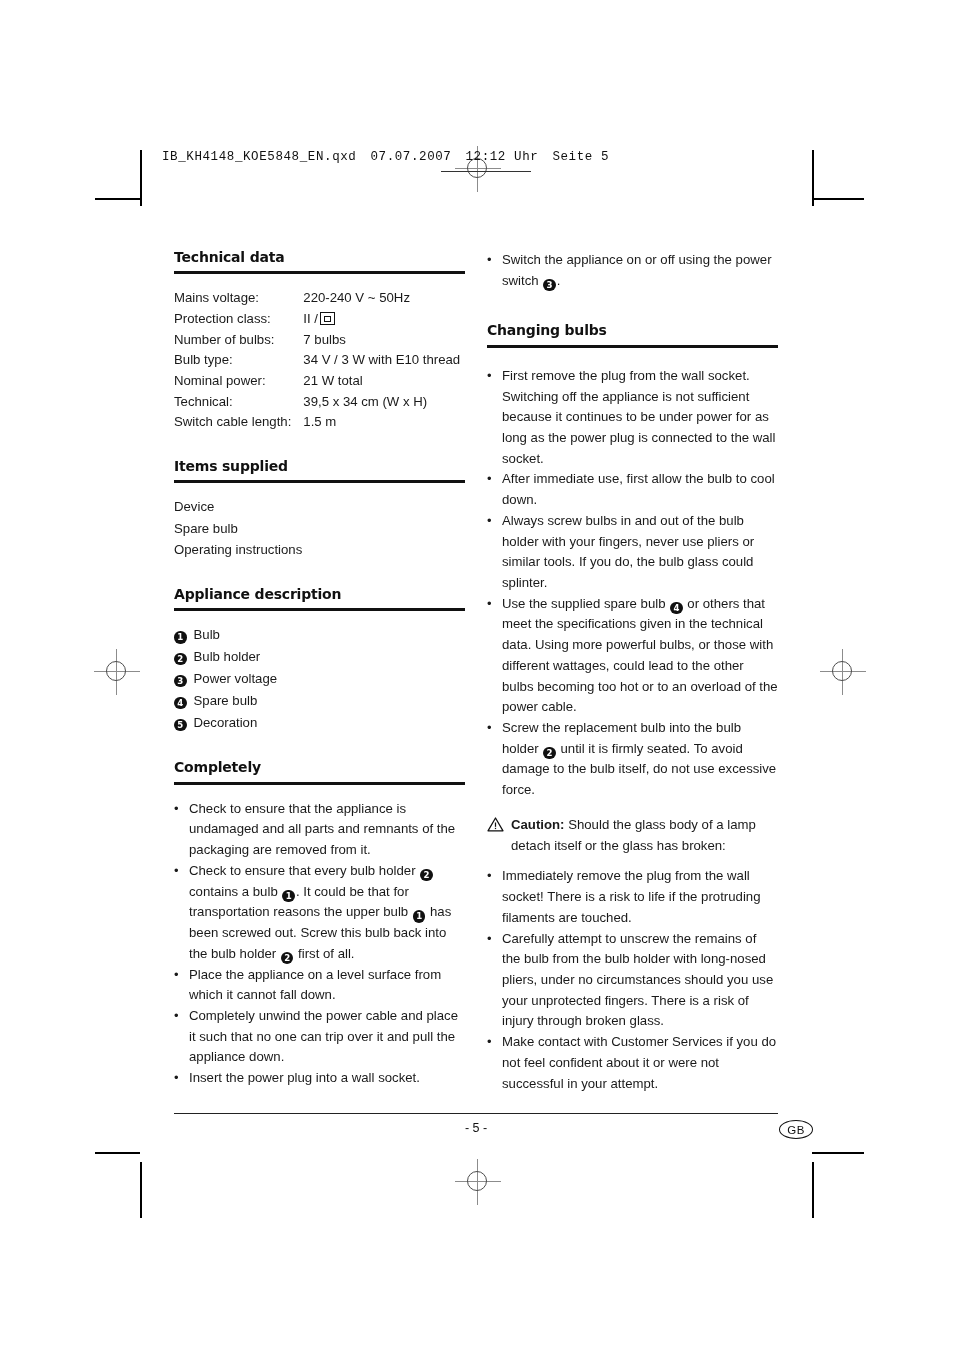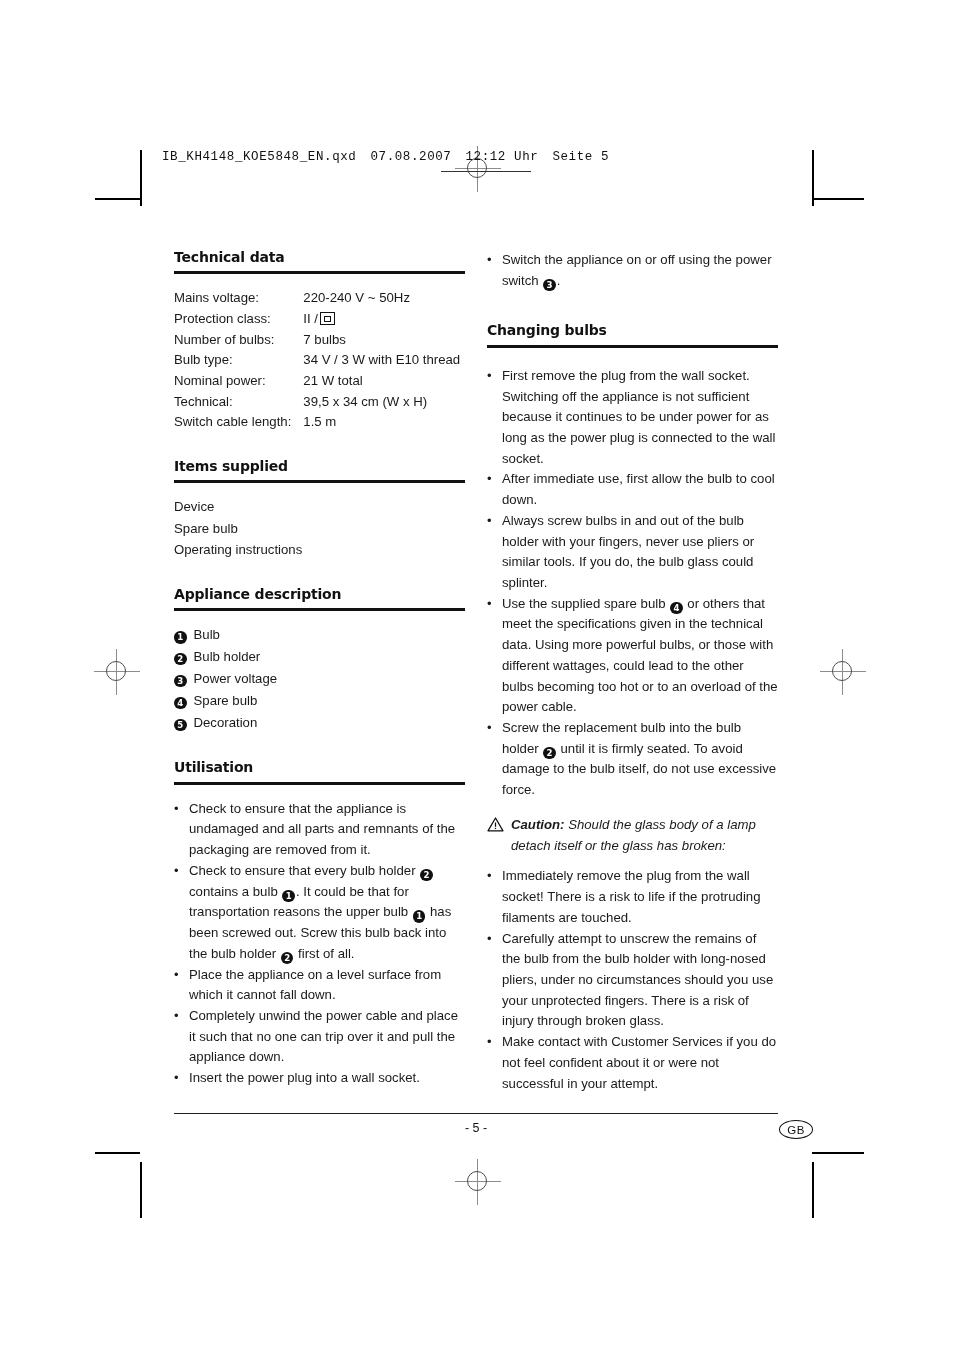--- a/index.html
+++ b/index.html
@@ -188,21 +188,20 @@
   }
   .bul-txt { flex: 1; }
 
   
   .caution-row {
     display: flex;
     align-items: flex-start;
     margin: 14px 0 10px 0;
     font-size: 13.2px;
     line-height: 1.57;
-    font-style: italic;
   }
   .warn-tri {
     width: 17px;
     min-width: 17px;
     height: 15px;
     margin-right: 6px;
     margin-top: 2px;
   }
   .caution-txt { flex: 1; padding-left: 1px; }
   .caution-txt b { font-weight: 700; }
@@ -271,21 +270,21 @@
     <div class="cross-v"></div>
     <div class="cross-h"></div>
     <div class="ring"></div>
   </div>
   <div class="reg-mark" style="left:455px; top:1159px;">
     <div class="cross-v"></div>
     <div class="cross-h"></div>
     <div class="ring"></div>
   </div>
 
-  <div class="file-header"><span>IB_KH4148_KOE5848_EN.qxd</span><span class="gap"></span><span>07.08.2007</span><span class="gap"></span><span>12:12 Uhr</span><span class="gap"></span><span>Seite 5</span></div>
+  <div class="file-header"><span>IB_KH4148_KOE5848_EN.qxd</span><span class="gap"></span><span>07.07.2007</span><span class="gap"></span><span>12:12 Uhr</span><span class="gap"></span><span>Seite 5</span></div>
   <div class="hdr-rule"></div>
 
   <div class="col col-left">
 
     <div class="sec">
       <h2 class="sec-title">Technical data</h2>
       <div class="sec-rule"></div>
       <table class="spec-table">
         <tbody>
           <tr>
@@ -351,21 +350,21 @@
           <span>Spare bulb</span>
         </div>
         <div class="num-row">
           <span class="badge">5</span>
           <span>Decoration</span>
         </div>
       </div>
     </div>
 
     <div class="sec">
-      <h2 class="sec-title">Utilisation</h2>
+      <h2 class="sec-title">Completely</h2>
       <div class="sec-rule"></div>
       <div class="bul-list">
 
         <div class="bul-row">
           <span class="bul-dot">•</span>
           <span class="bul-txt">Check to ensure that the appliance is undamaged and all parts and remnants of the packaging are removed from it.</span>
         </div>
 
         <div class="bul-row">
           <span class="bul-dot">•</span>

